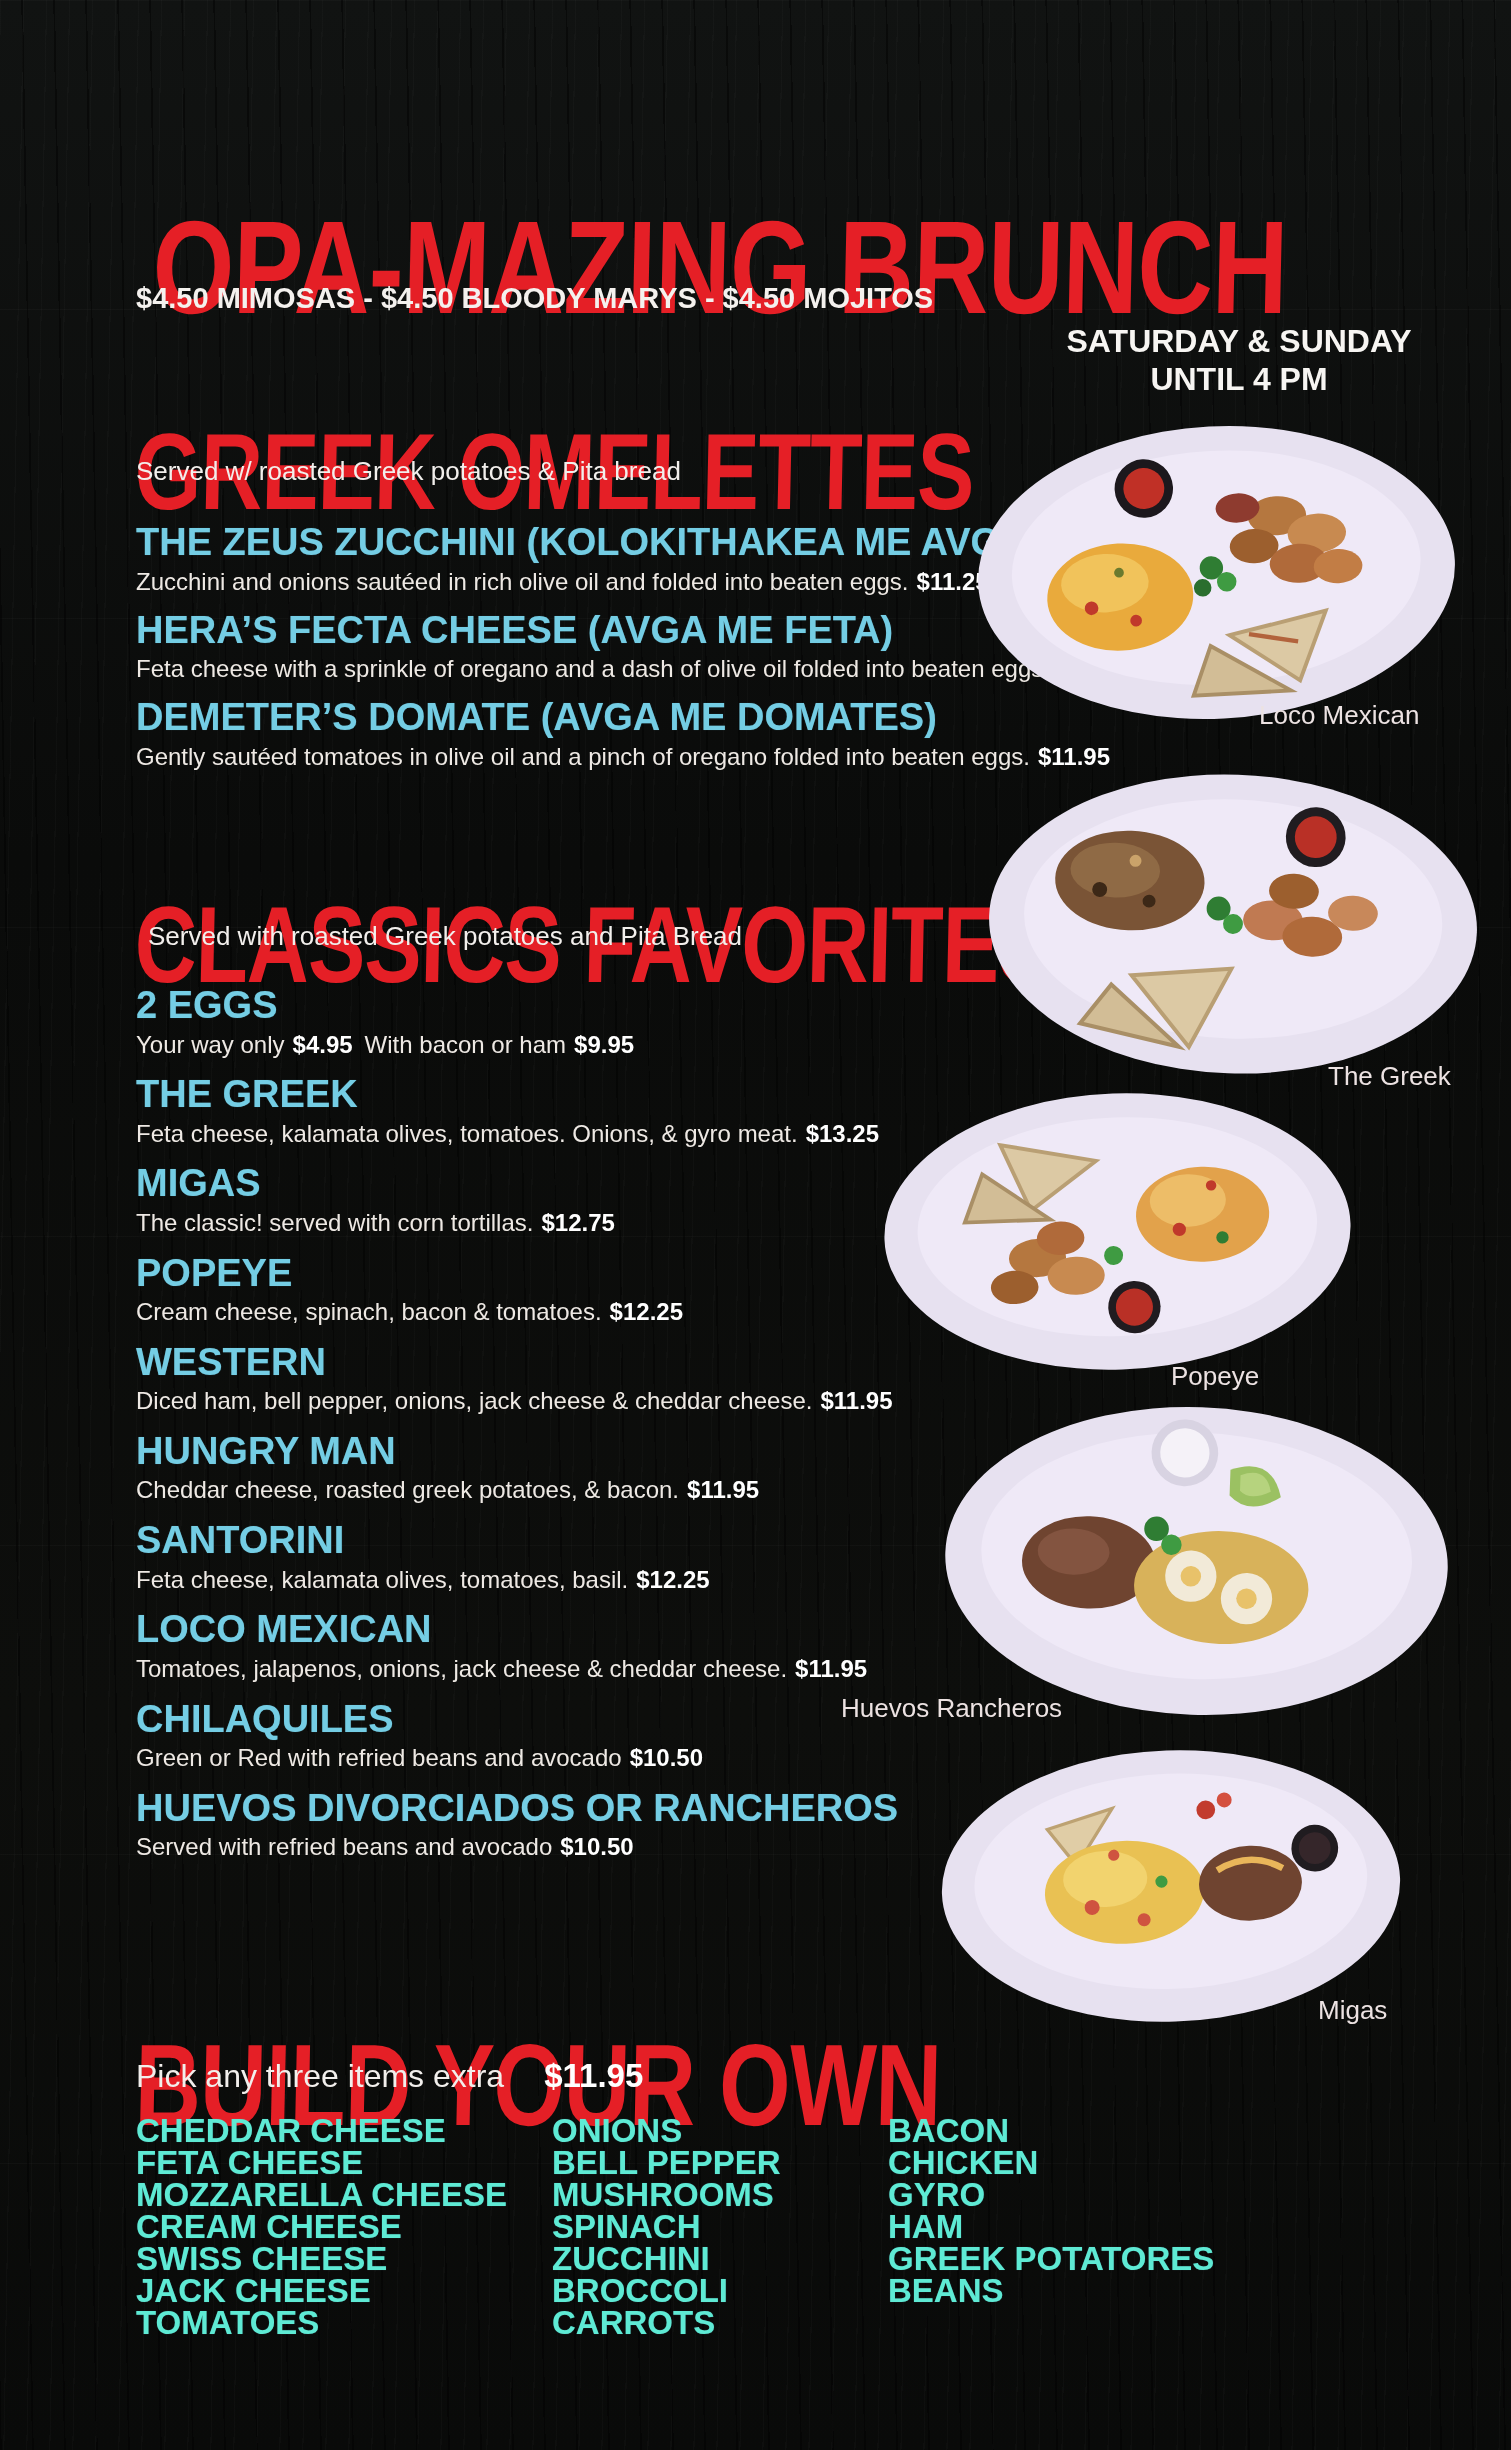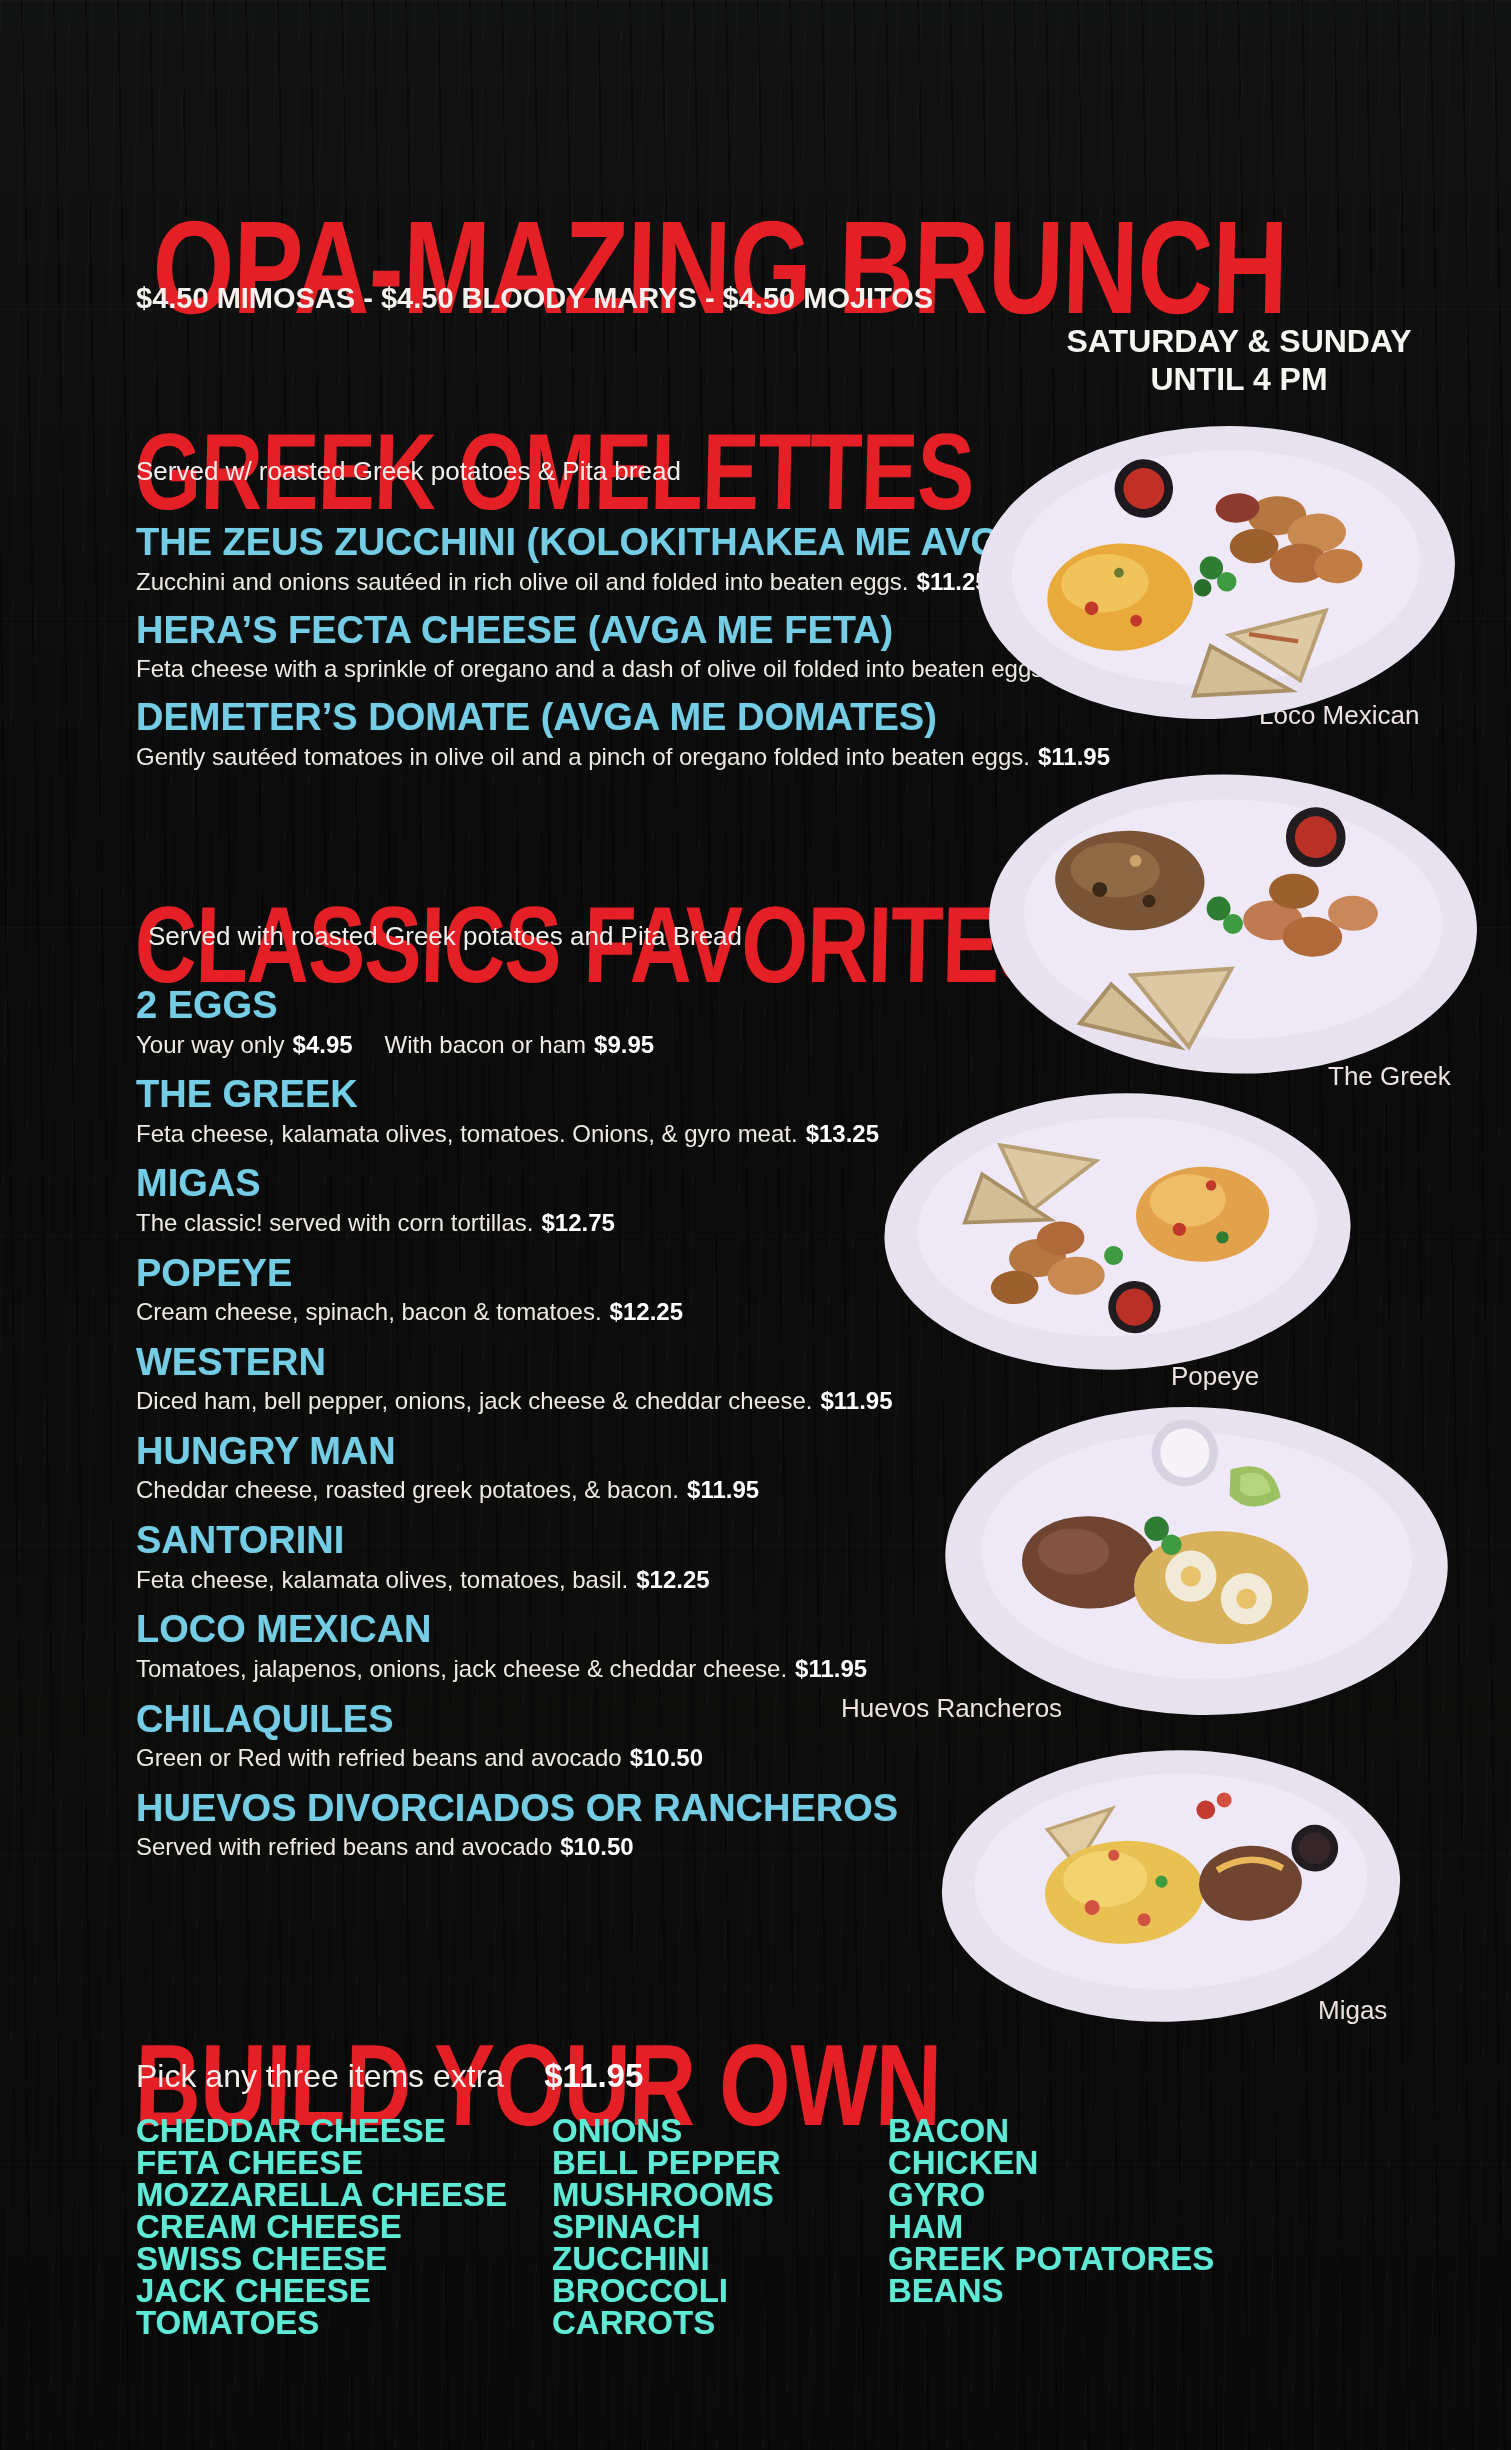--- a/index.html
+++ b/index.html
@@ -38,21 +38,21 @@
   .items-classics{top:988px;}
   .menu-item{margin-bottom:17px;}
   .items-classics .menu-item{margin-bottom:18.7px;}
   .item-name{
     font-size:38px;font-weight:bold;color:#74cde4;letter-spacing:0px;
     line-height:34px;margin:0 0 8.5px 0;white-space:nowrap;
     text-shadow:0 0 1.1px rgba(116,205,228,0.35);
   }
   .item-desc{font-size:24px;color:#eee9e4;line-height:28px;margin:0;white-space:nowrap;}
   .price{font-weight:bold;color:#ffffff;margin-left:8px;}
-  .part + .part{margin-left:32px;}
+  .part + .part{margin-left:12px;}
   .pick-line{left:136px;top:2057px;font-size:32px;color:#f2efec;white-space:nowrap;}
   .pick-line .price{font-size:33px;margin-left:40px;}
   .build-col{top:2115px;width:407px;}
   .build-col-1{left:136px;}
   .build-col-2{left:552px;}
   .build-col-3{left:888px;}
   .build-item{
     font-size:33px;font-weight:bold;color:#5eead4;line-height:32px;white-space:nowrap;
     text-shadow:0 0 1.1px rgba(116,205,228,0.35);
   }

